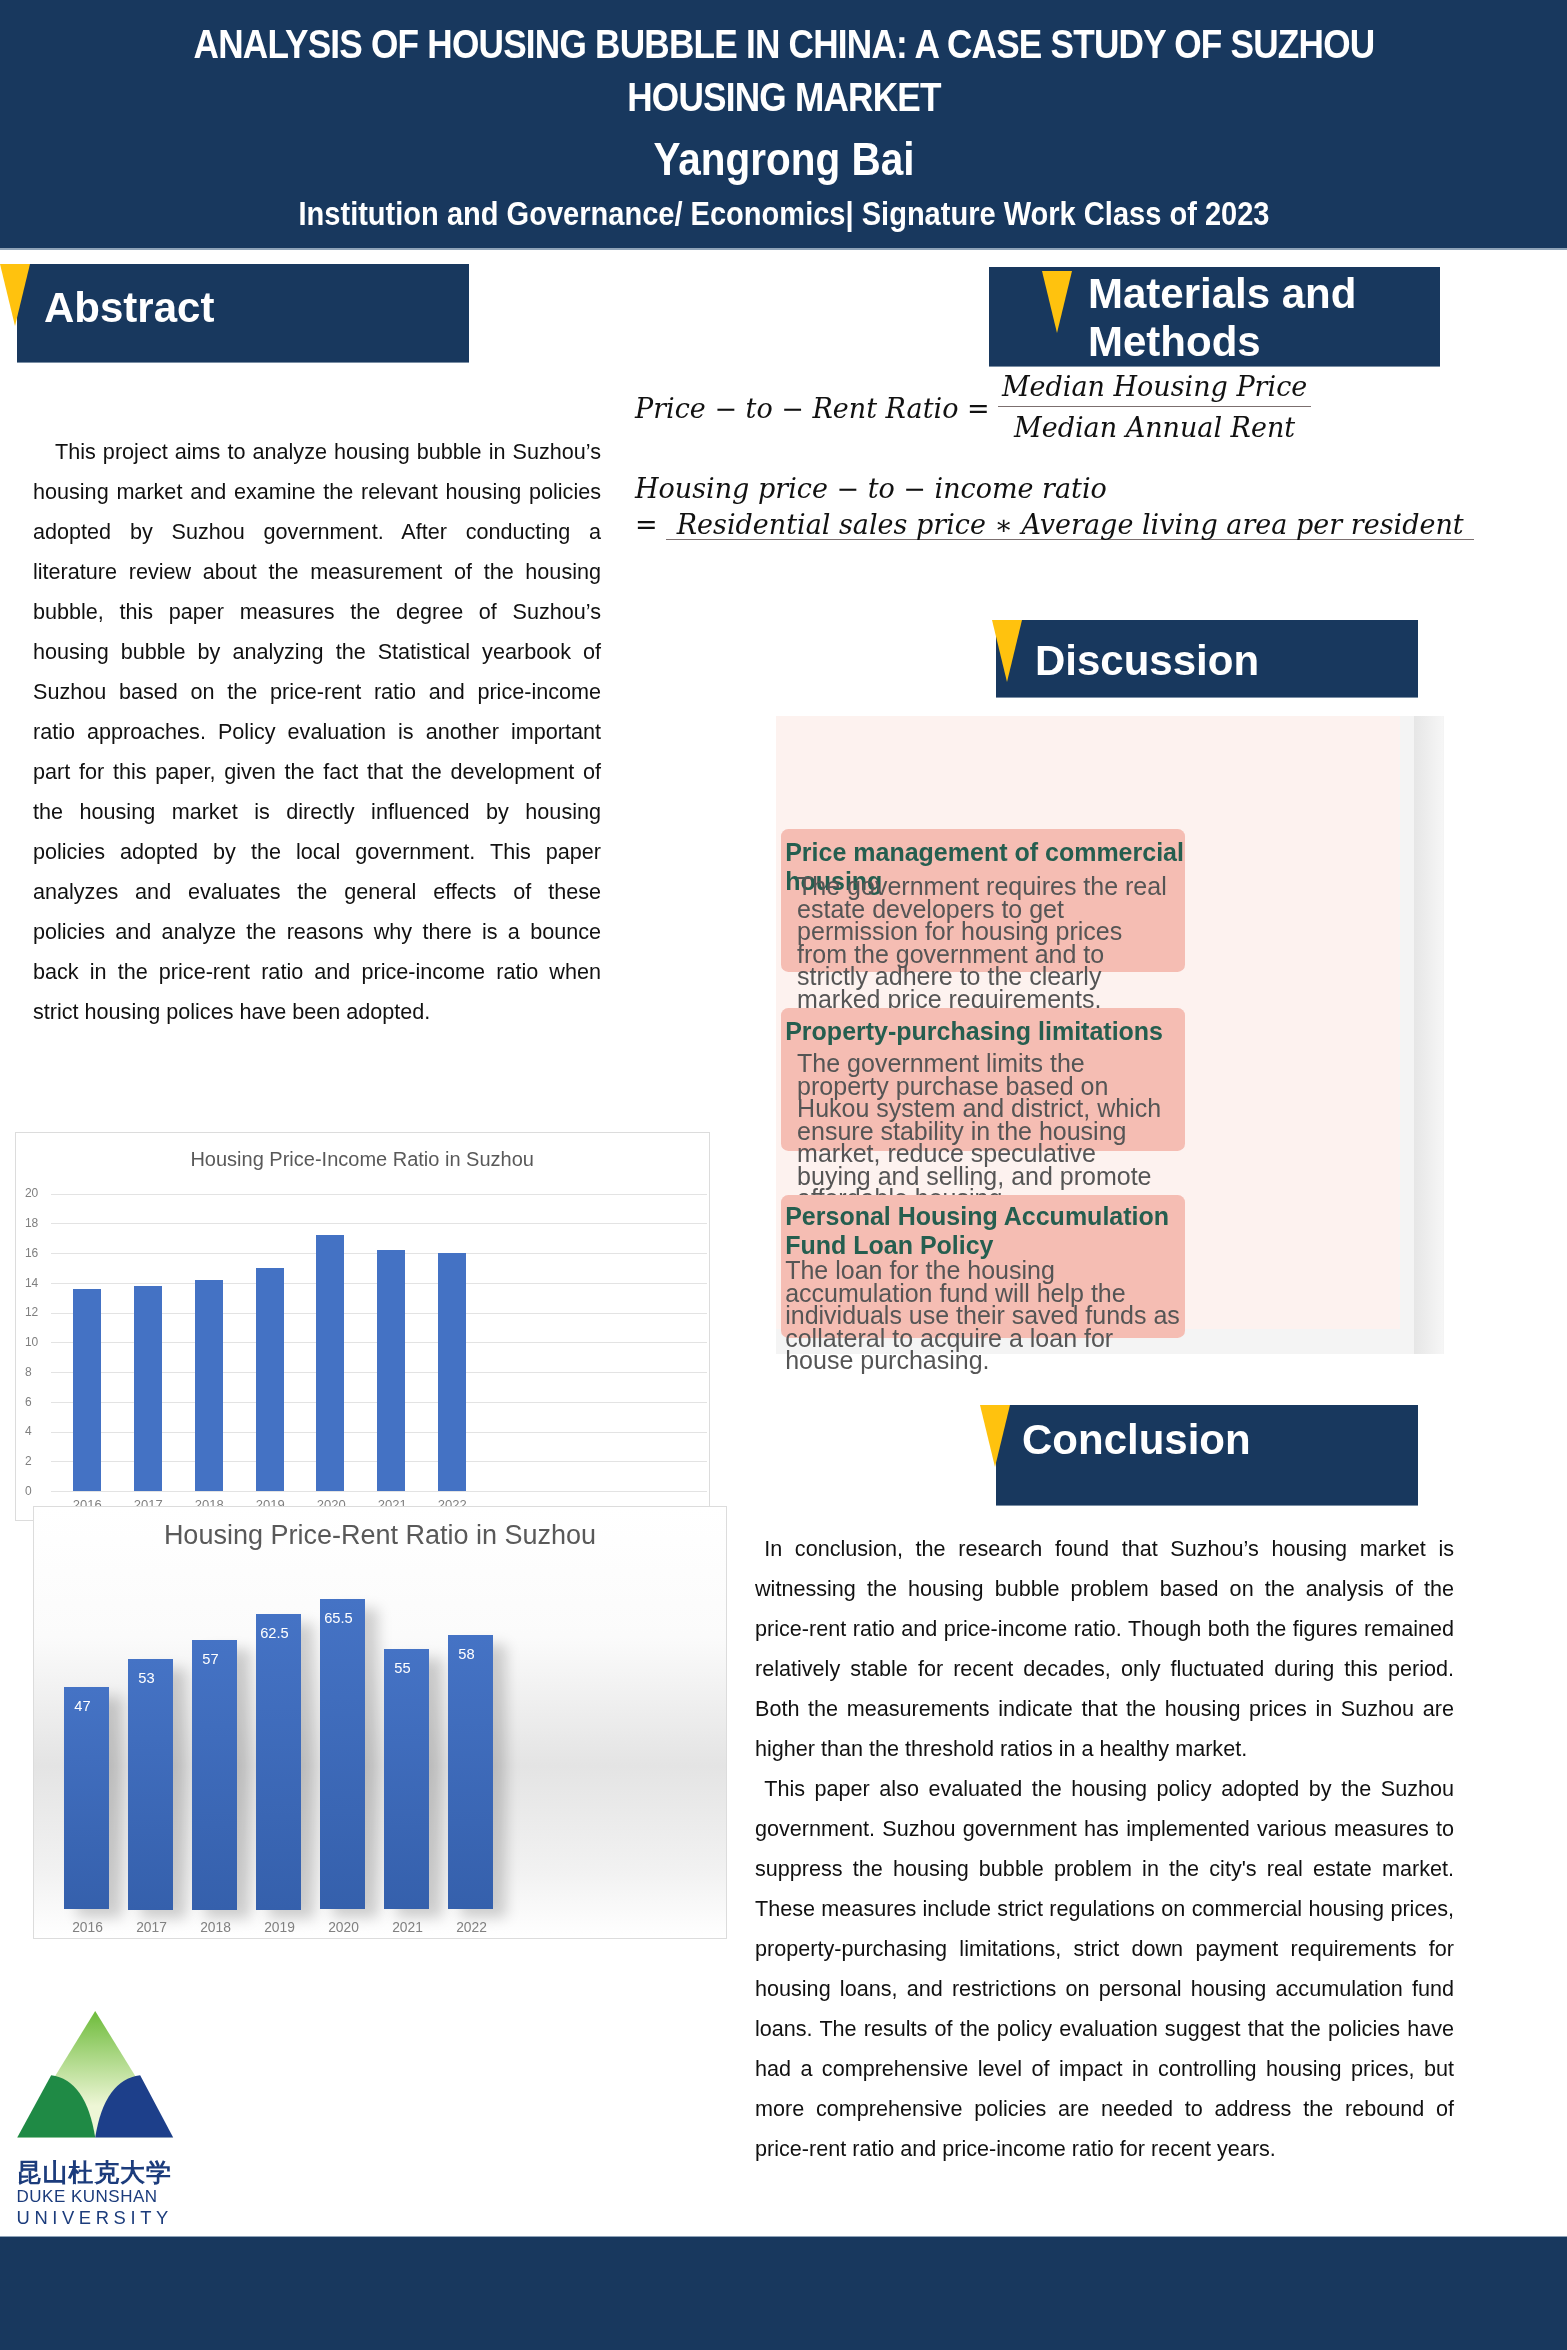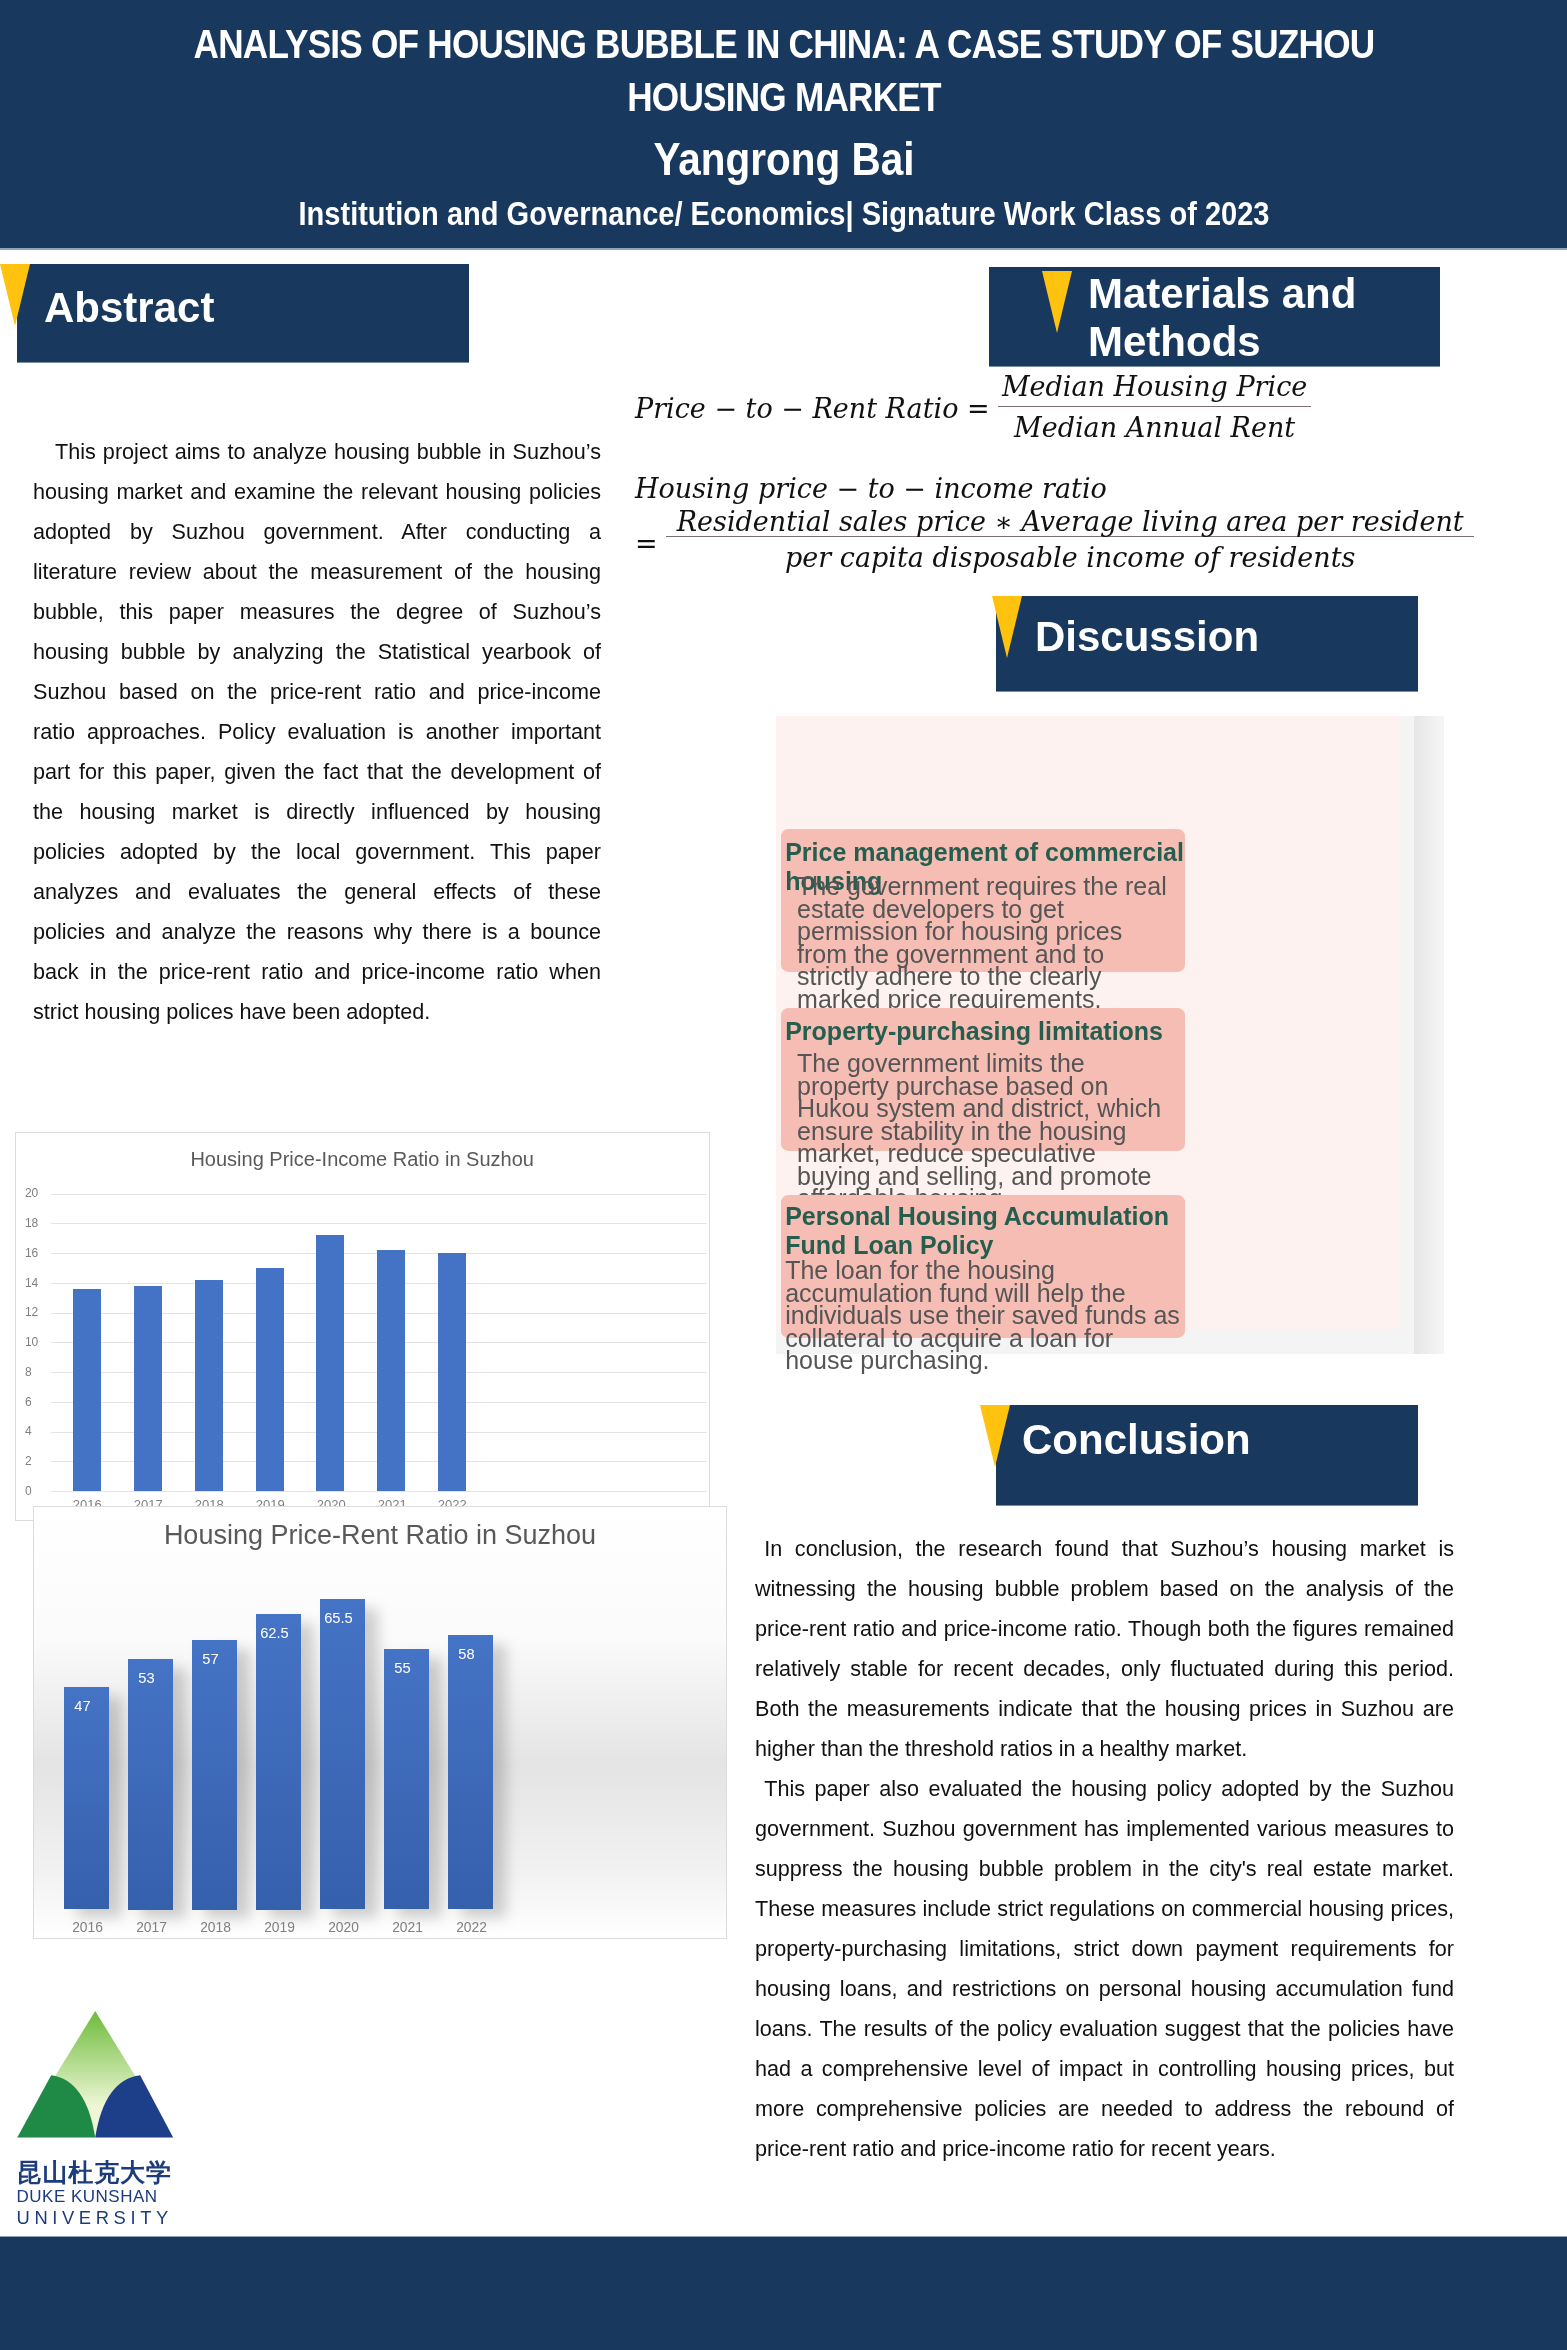--- a/index.html
+++ b/index.html
@@ -85,26 +85,25 @@
     <span class="den">Median Annual Rent</span>
   </span>
 </div>
 
 <div class="formula" style="left:635px;top:470px;width:817px;">
   <div style="line-height:37px;">Housing price − to − income ratio</div>
   <div style="white-space:nowrap;">
     <span style="vertical-align:middle;">=</span>
     <span class="frac" style="width:808px;">
       <span class="num" style="line-height:29px;">Residential sales price ∗  Average living area per resident</span>
-      <span class="den">per capita disposable income of residents</span>
     </span>
   </div>
 </div>
 
-<div class="sec-head" style="left:996px;top:596px;width:422px;height:96px;">
+<div class="sec-head" style="left:996px;top:620px;width:422px;height:78px;">
   <span class="tri" style="left:-3.7px;top:0;"></span>
   <span class="label" style="left:39px;top:16.5px;">Discussion</span>
 </div>
 
 <div class="disc-frame">
   <div class="disc-inner">
     <div class="card" style="top:113px;width:404px;height:143px;left:4.6px;">
       <div class="ct" style="top:9.2px;width:404px;">Price management of commercial housing</div>
       <div class="cb" style="top:46px;width:377px;">The government requires the real estate developers to get permission for housing prices from the government and to strictly adhere to the clearly marked price requirements.</div>
     </div>

